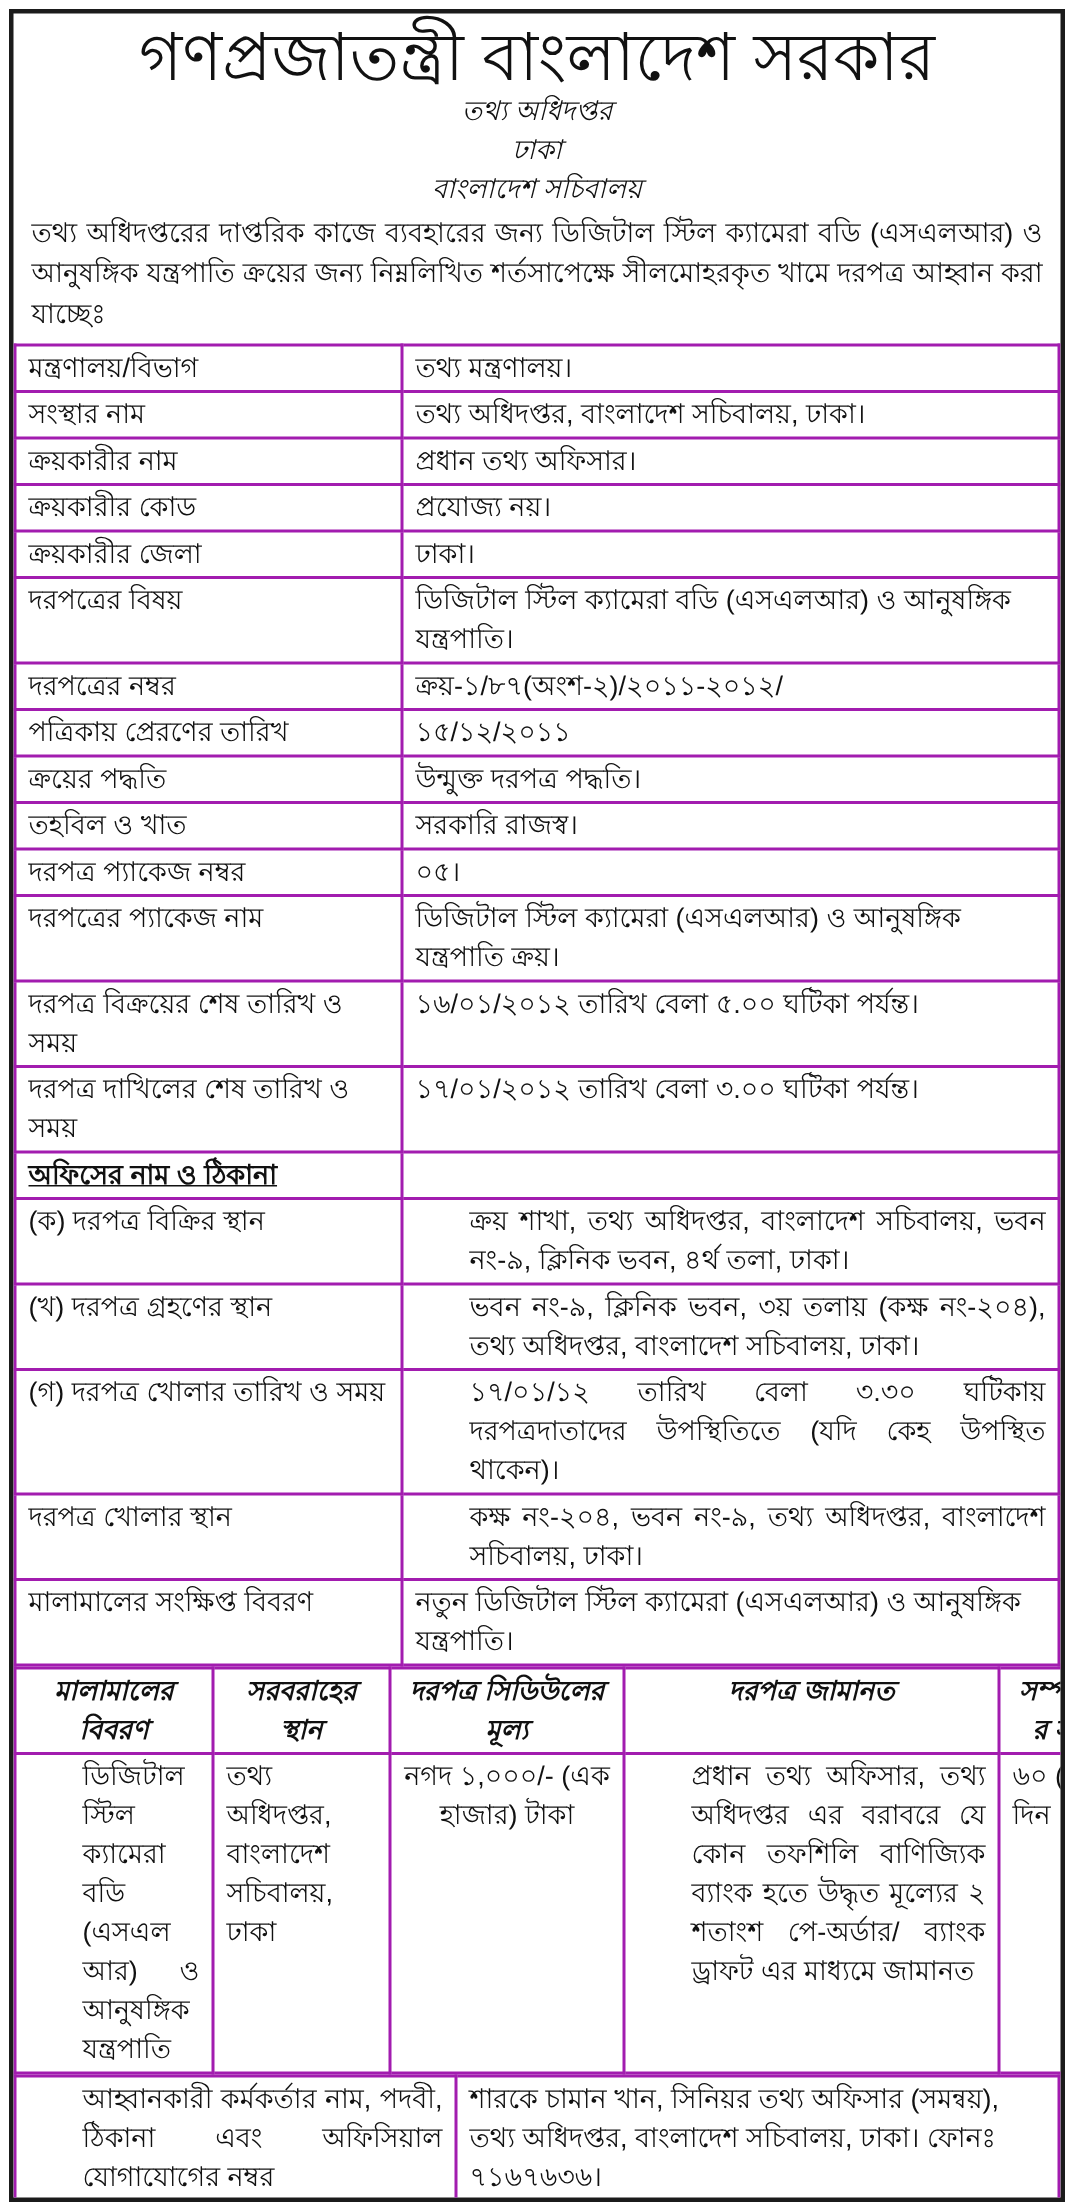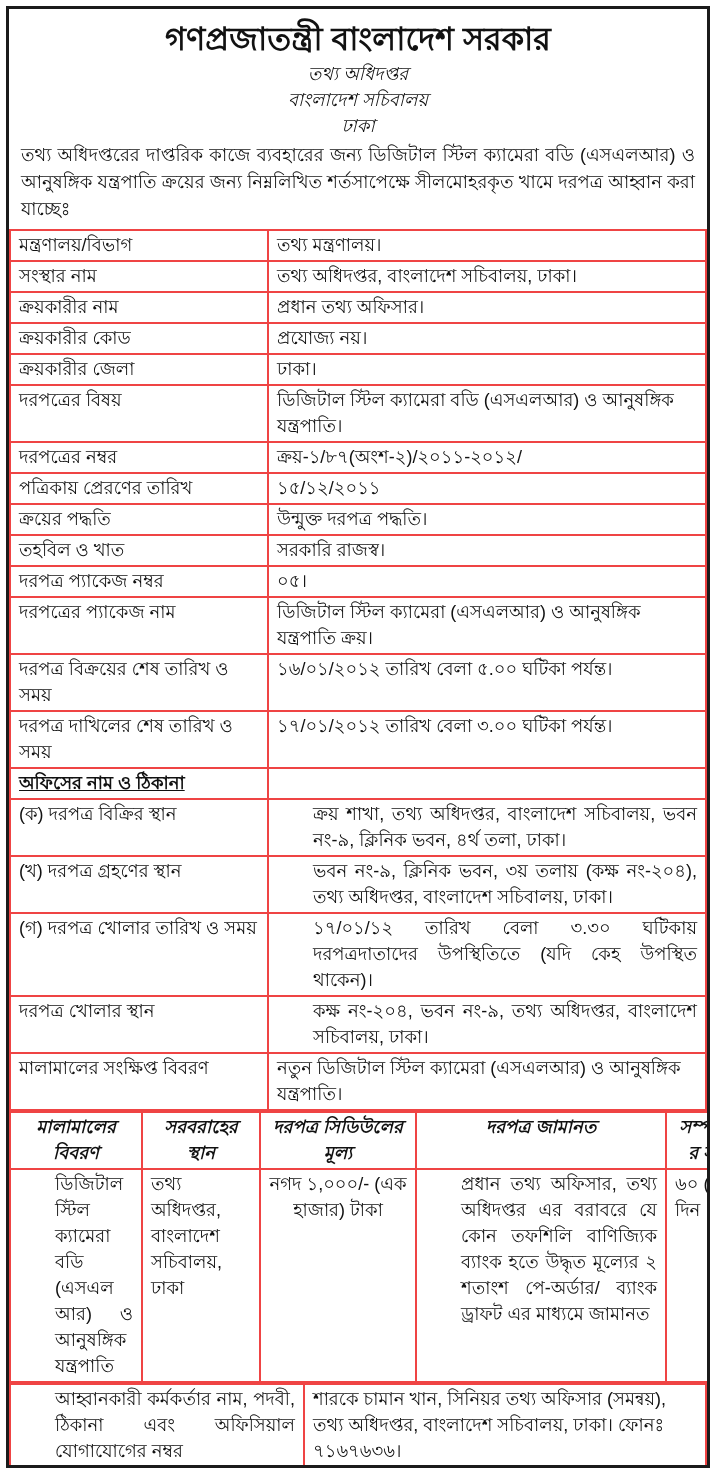--- a/index.html
+++ b/index.html
@@ -11,30 +11,30 @@
     font-family:"Liberation Sans","DejaVu Sans",sans-serif;
     box-sizing:border-box;
   }
   .frame{
     position:absolute;left:6px;top:6px;right:6px;bottom:6px;
     border:3px solid #1b1b1b;
     box-sizing:border-box;
     overflow:hidden;
   }
   .header{text-align:center;padding-top:8px;}
-  .gov-title{font-size:32px;font-weight:bold;line-height:44px;}
+  .gov-title{font-size:44px;font-weight:normal;line-height:44px;}
   .sub-line{font-size:18px;line-height:26px;font-style:italic;}
   .notice-title{font-size:40px;font-weight:bold;line-height:52px;margin-top:2px;}
   .intro{
     font-size:18px;line-height:27px;text-align:justify;
     padding:3px 12px 6px 12px;
   }
   table{border-collapse:collapse;width:100%;table-layout:fixed;}
   td,th{
-    border:2px solid #ef4444;
+    border:2px solid #a21caf;
     font-size:18px;line-height:26px;
     padding:1px 8px 2px 8px;
     vertical-align:top;
     word-wrap:break-word;
   }
   .details-table td.lbl{width:240px;}
   .post-table td.lbl{width:240px;}
   .bold{font-weight:bold;text-decoration:underline;}
   .just{text-align:justify;padding-left:44px;}
   .center{text-align:center;}
@@ -47,22 +47,22 @@
 </style>
 </head>
 <body>
 
 <div class="page">
   <div class="frame">
 
     <div class="header">
       <div class="gov-title">গণপ্রজাতন্ত্রী বাংলাদেশ সরকার</div>
       <div class="sub-line">তথ্য অধিদপ্তর</div>
+      <div class="sub-line">ঢাকা</div>
       <div class="sub-line">বাংলাদেশ সচিবালয়</div>
-      <div class="sub-line">ঢাকা</div>
     </div>
 
     <div class="intro">তথ্য অধিদপ্তরের দাপ্তরিক কাজে ব্যবহারের জন্য ডিজিটাল স্টিল ক্যামেরা বডি (এসএলআর) ও আনুষঙ্গিক যন্ত্রপাতি ক্রয়ের জন্য নিম্নলিখিত শর্তসাপেক্ষে সীলমোহরকৃত খামে দরপত্র আহ্বান করা যাচ্ছেঃ</div>
 
     <table class="details-table">
       <tbody>
         <tr>
           <td class="lbl">মন্ত্রণালয়/বিভাগ</td>
           <td>তথ্য মন্ত্রণালয়।</td>
         </tr>

